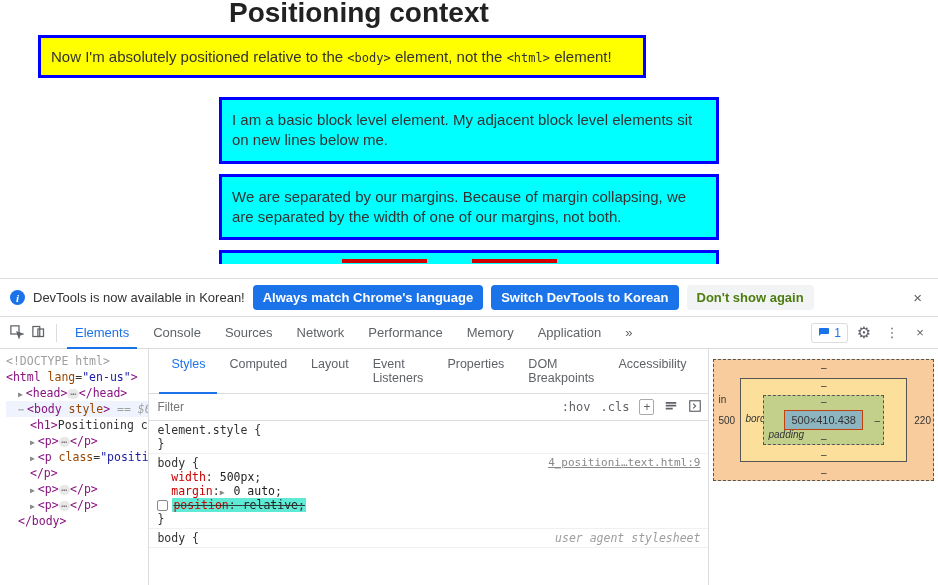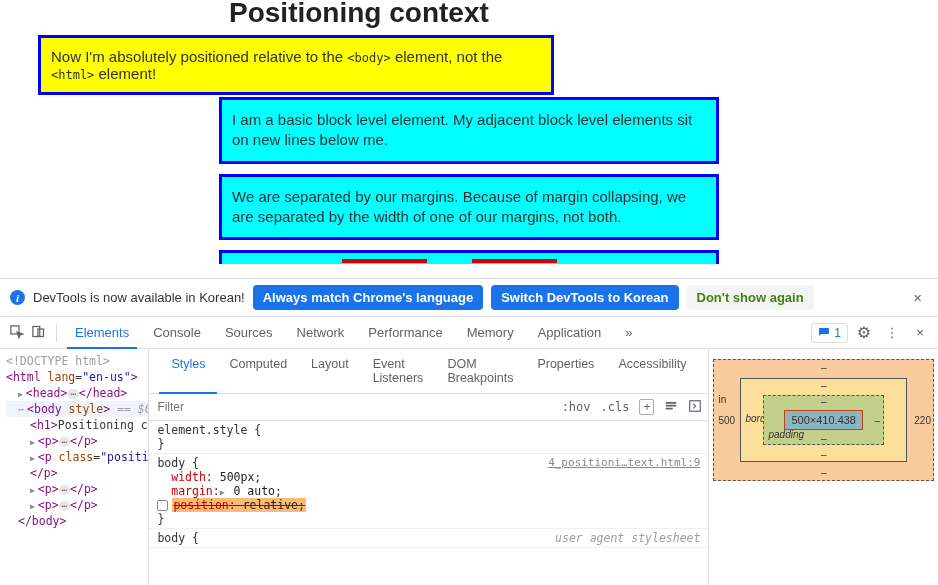--- a/index.html
+++ b/index.html
@@ -38,21 +38,21 @@
       background: #00ffff;
       border: 3px solid #0000ff;
       padding: 10px;
       font-size: 15px;
       line-height: 1.35;
     }
     .positioned {
       position: absolute;
       top: 35px;
       left: 38px;
-      width: 516px;
+      width: 608px;
       background: #ffff00;
       border: 3px solid #0000ff;
       padding: 10px 10px;
       font-size: 15px;
       z-index: 5;
     }
     .positioned code, .block code { font-family: monospace; font-size: 12px; }
     .cutblock {
       width: 500px;
       margin: 10px auto 0 auto;
@@ -136,21 +136,21 @@
     .filter-row { display:flex; align-items:center; border-bottom:1px solid #dadce0; padding: 3px 6px; }
     .filter-input { flex:1; border:none; outline:none; color:#9e9e9e; font-size:12px; padding:3px 2px;}
     .filter-tools { display:flex; gap:10px; align-items:center; color:#5f6368; font-size:12px;}
     .filter-tools .mono{ font-family:monospace;}
     .styles-body { flex:1; overflow:auto; font-family: Menlo, Consolas, monospace; font-size:11.5px; }
     .rule { padding: 2px 8px; border-bottom:1px solid #f0f0f0;}
     .sel { color:#333; }
     .prop { color:#c80000;}
     .cval { color:#222;}
     .rule-src { float:right; color:#888; font-size:11px; text-decoration: underline; cursor:pointer;}
-    .strike { text-decoration: line-through; background: #fdba74; padding:0 1px;}
+    .strike { text-decoration: line-through; background: #5eead4; padding:0 1px;}
     .comment { color:#9e9e9e; font-style:italic; float:right;}
     .small-tri::before{ content:'▶'; font-size:8px; color:#888; margin-right:2px;}
     .cb { width:11px; height:11px; border:1px solid #888; display:inline-block; margin-right:4px; vertical-align:middle; border-radius:2px;}
     .boxmodel-panel { width:238px; padding: 10px 4px 4px 4px; position:relative; }
     .bm-margin { background:#f9cc9d; border:1px dashed #555; padding:18px 26px 18px 26px; position:relative;}
     .bm-border { background:#fddf9c; border:1px solid #555; padding:16px 22px 16px 22px; position:relative;}
     .bm-padding { background:#c3d08b; border:1px dashed #555; padding:14px 20px 14px 20px; position:relative;}
     .bm-content { background:#8cb5c0; border:1px solid #c2410c; text-align:center; font-size:11px; padding:3px 6px; white-space:nowrap;}
     .bm-label { position:absolute; font-size:10px; color:#333;}
     .bm-margin .bm-label{ top:2px; left:4px;margin-top:32px;}
@@ -234,22 +234,22 @@
     <div class="dom-line dom-indent2 tri"><span class="tag">&lt;p&gt;</span><span class="ell">⋯</span><span class="tag">&lt;/p&gt;</span></div>
     <div class="dom-line dom-indent1"><span class="tag">&lt;/body&gt;</span></div>
   </div>
 
   <div class="styles-panel">
     <div class="styles-tabs">
       <span class="stab active">Styles</span>
       <span class="stab">Computed</span>
       <span class="stab">Layout</span>
       <span class="stab">Event Listeners</span>
+      <span class="stab">Properties</span>
       <span class="stab">DOM Breakpoints</span>
-      <span class="stab">Properties</span>
       <span class="stab">Accessibility</span>
     </div>
     <div class="filter-row">
       <input class="filter-input" placeholder="Filter" style="">
       <div class="filter-tools">
         <span class="mono">:hov</span>
         <span class="mono">.cls</span>
         <span style="border:1px solid #aaa; padding:0 3px; border-radius:2px;">+</span>
         <span><svg width="14" height="14" viewBox="0 0 24 24" fill="#5f6368">
               <path d="M3 5h18v3H3zM3 10h18v3H3zM3 15h12v3H3z"></path>

